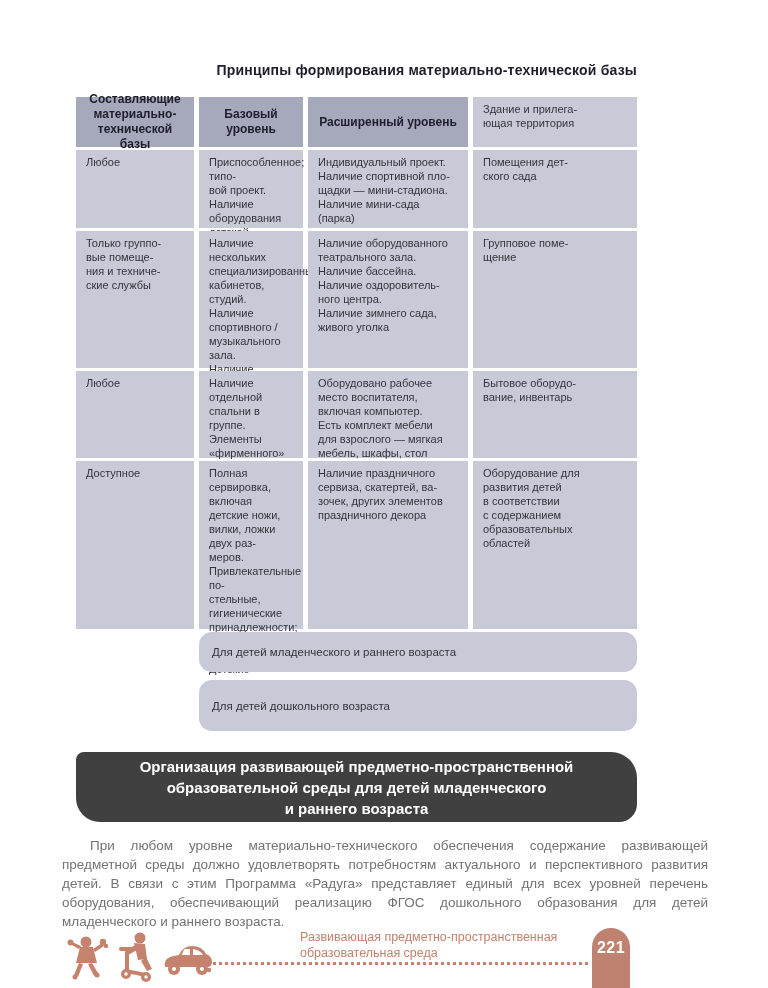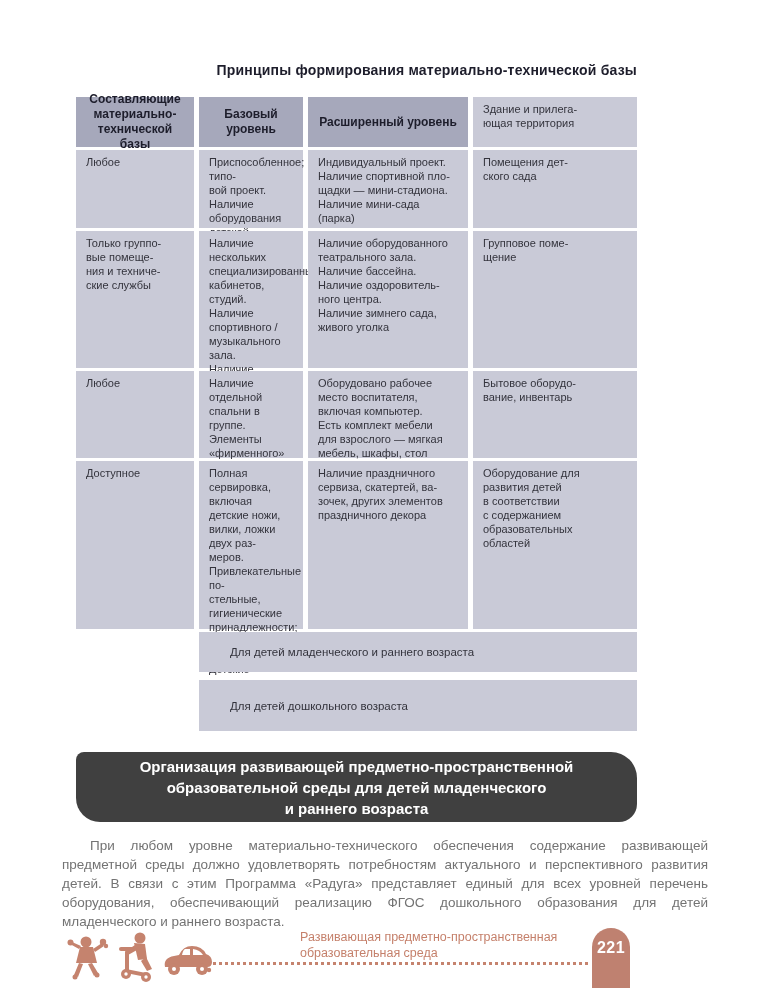--- a/index.html
+++ b/index.html
@@ -14,22 +14,22 @@
   .tbl{position:absolute;left:76px;top:97px;width:561px;display:grid;
     grid-template-columns:118px 104px 160px 164px;
     grid-template-rows:50px 78px 137px 87px 168px 99px;
     column-gap:5px;row-gap:3px;}
   .th{background:#a6a8bb;display:flex;align-items:center;justify-content:center;
     text-align:center;font-weight:bold;font-size:12px;line-height:15px;color:#1d1d2b;
     padding:2px 5px;box-sizing:border-box;white-space:pre-line;}
   .td{background:#c9cad7;font-size:11px;line-height:14px;color:#33333c;
     padding:5px 10px;box-sizing:border-box;white-space:pre-line;}
   .span-col{grid-column:2/5;grid-row:6;display:flex;flex-direction:column;gap:8px;}
-  .td-span{background:#c9cad7;display:flex;align-items:center;padding:0 0 0 31px;
-    font-size:11.5px;color:#33333c;box-sizing:border-box;white-space:normal;}
+  .td-span{background:#c9cad7;display:flex;align-items:center;padding:0 0 0 13px;
+    font-size:11.5px;color:#33333c;box-sizing:border-box;white-space:normal;border-radius:13px;}
   .td-span.one{height:40px;}
   .td-span.two{height:51px;}
 
   
   .banner{position:absolute;left:76px;top:752px;width:561px;height:70px;
     background:#404040;border-radius:8px 26px 18px 24px;
     display:flex;align-items:center;justify-content:center;text-align:center;
     color:#ffffff;font-weight:bold;font-size:15px;line-height:21px;white-space:pre-line;box-sizing:border-box;}
 
   

